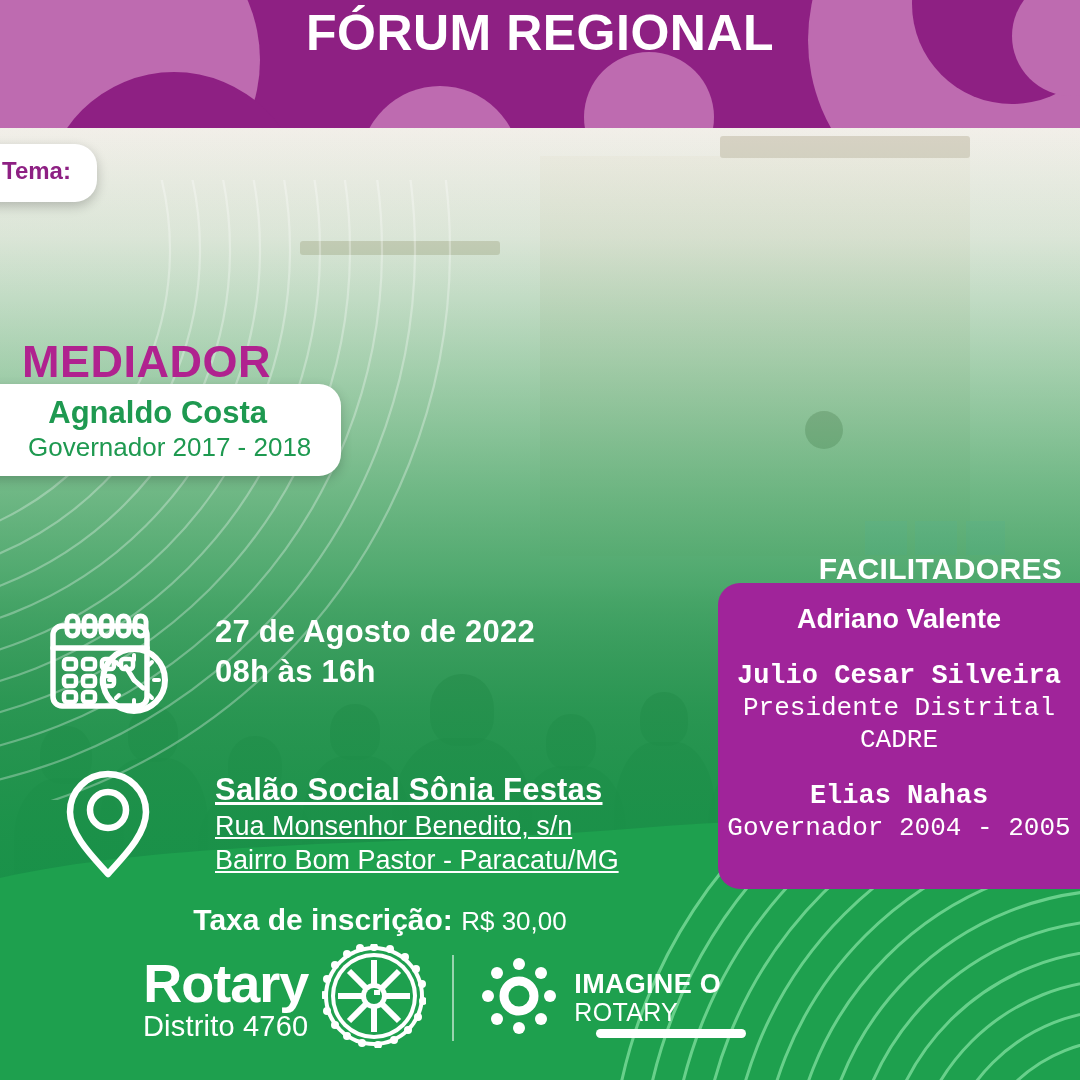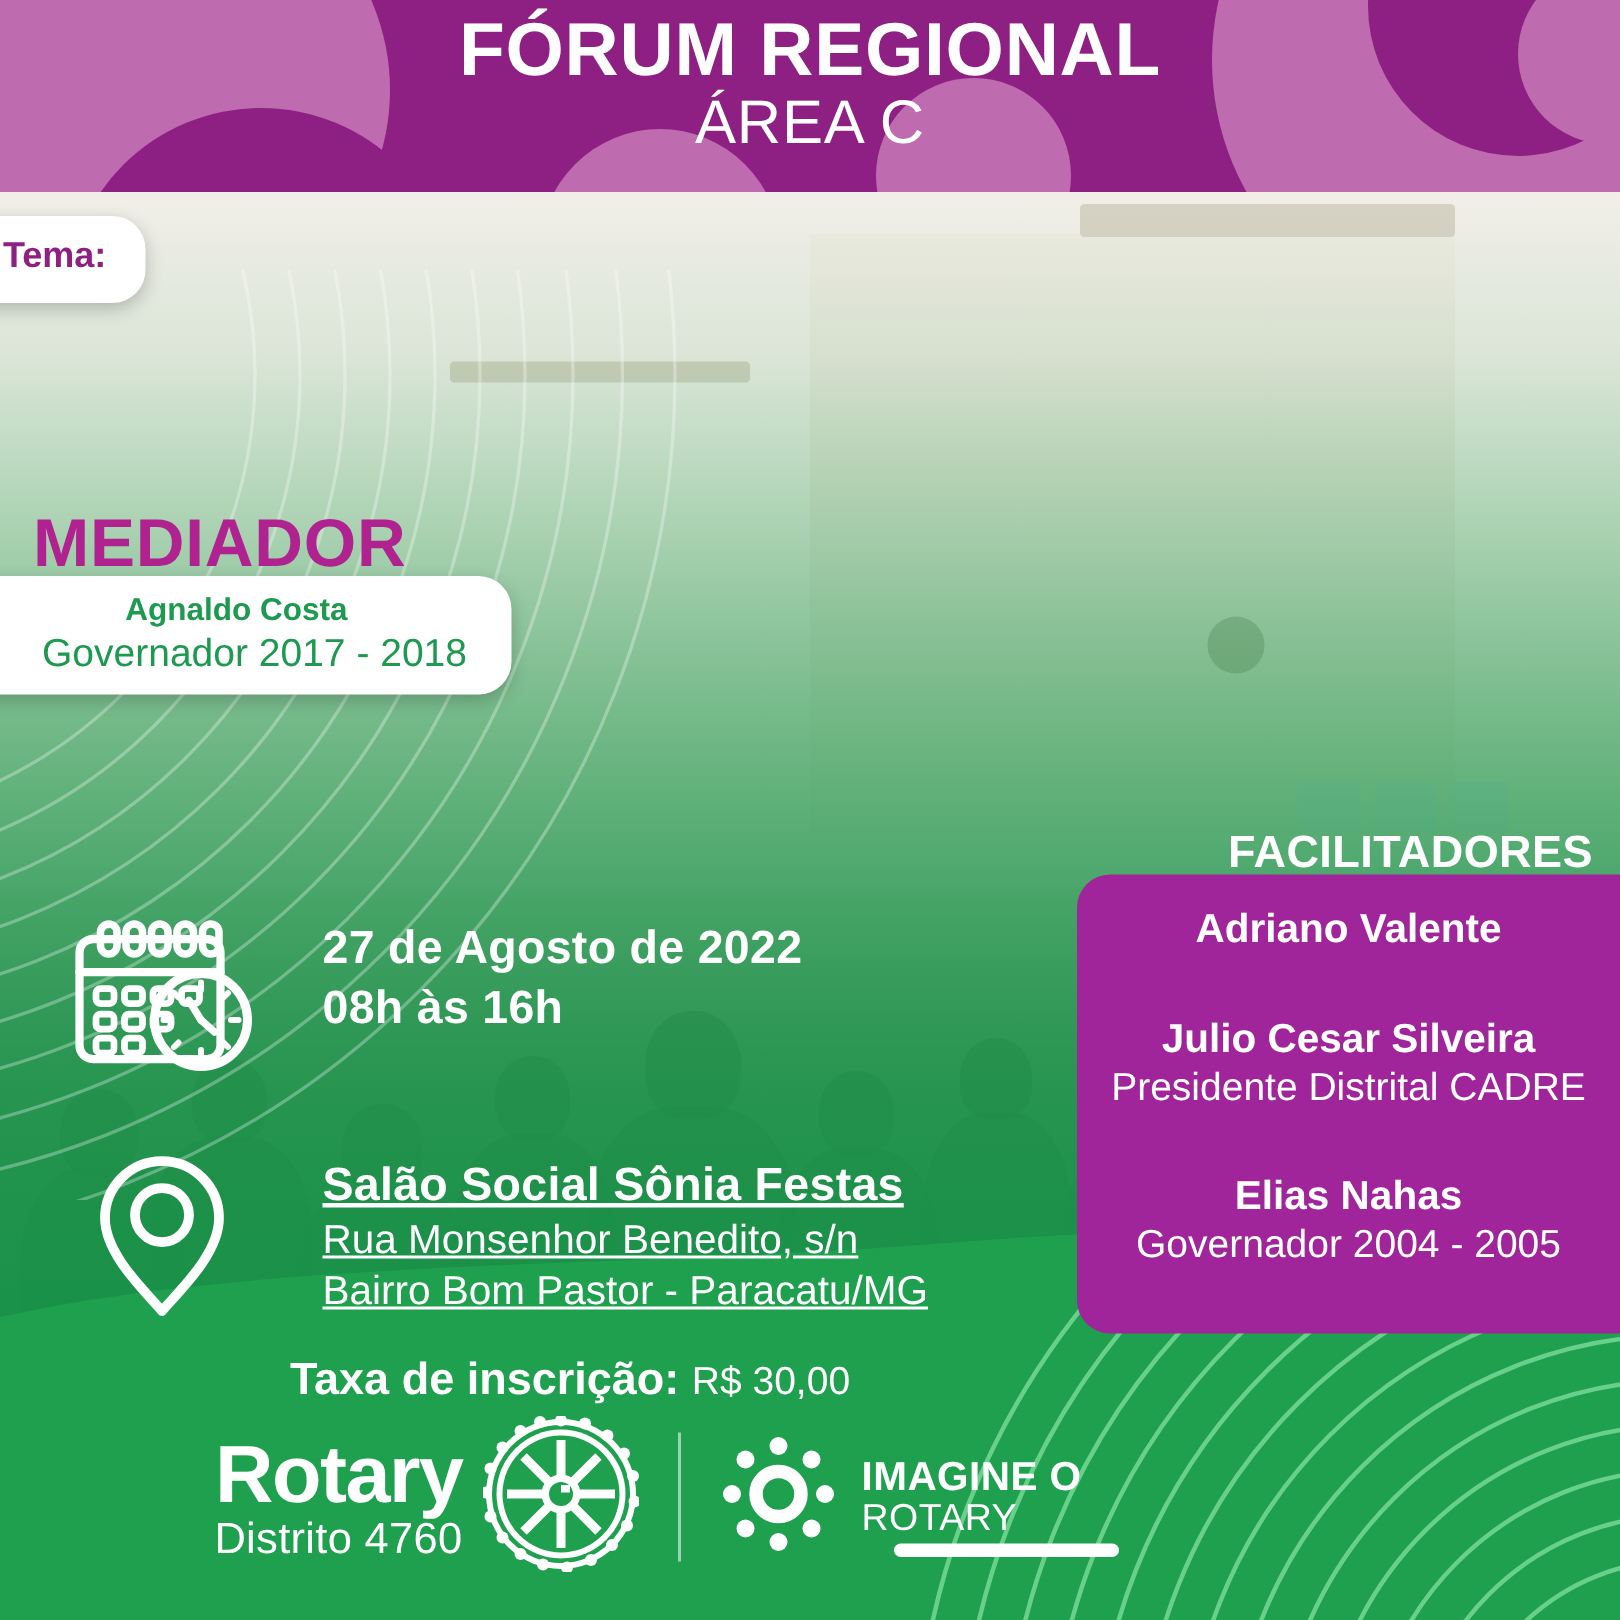--- a/index.html
+++ b/index.html
@@ -133,21 +133,21 @@
     position:absolute; left:22px; top:336px; z-index:6;
     font-size:45px; font-weight:bold; color:#B0228F; letter-spacing:.5px;
   }
   .mediador-card {
     position:absolute; left:-26px; top:384px; z-index:6;
     background:#ffffff; border-radius:0 22px 22px 0;
     padding:10px 30px 12px 30px;
     box-shadow:0 4px 12px rgba(0,0,0,.20);
     text-align:center;
   }
-  .med-name { font-size:21px; font-weight:bold; color:#1E9950; line-height:1.22; }
+  .med-name { font-size:31px; font-weight:bold; color:#1E9950; line-height:1.22; }
   .med-role { font-size:26px; font-weight:normal; color:#1E9950; line-height:1.22;margin-left:24px; }
 
   
   .details { position:absolute; left:0; top:560px; width:700px; z-index:6; color:#fff; }
   .row { position:relative; display:flex; align-items:flex-start; }
   .row-icon { width:215px; display:flex; justify-content:center; flex-shrink:0; }
   .row-text { padding-top:4px; }
 
   .date-row { margin-top:48px; }
   .date-line1 { font-size:31px; font-weight:bold; line-height:1.3; letter-spacing:.2px; }
@@ -170,21 +170,21 @@
     font-size:30px; font-weight:bold; color:#ffffff; letter-spacing:.3px;
   }
   .fac-card {
     position:absolute; left:718px; top:583px; width:362px; height:306px; z-index:6;
     background:#A0249A; border-radius:22px 0 0 22px;
     color:#ffffff; text-align:center;
     padding-top:20px;
   }
   .fac-name { font-size:27px; font-weight:bold; line-height:1.22; }
   .fac-role { font-size:26px; font-weight:normal; line-height:1.22; }
-  .fac-block + .fac-block { margin-top:40px; }
+  .fac-block + .fac-block { margin-top:24px;font-family:Liberation Mono, monospace; }
 
   
   .footer {
     position:absolute; left:0; bottom:22px; width:864px; height:120px; z-index:8;
     display:flex; align-items:center; justify-content:center; gap:0;
     color:#ffffff;
   }
   .rotary-lockup { display:flex; align-items:center; gap:14px; }
   .rotary-words { text-align:right; line-height:1; }
   .rotary-word { font-size:54px; font-weight:bold; letter-spacing:-1px; }
@@ -291,21 +291,20 @@
     <div class="hc light" style="left:-40px;  top:-90px; width:300px;height:300px;"></div>
     <div class="hc dark" style="left:44px;   top:72px;  width:260px;height:260px;"></div>
     <div class="hc light" style="left:360px;  top:86px;  width:160px;height:160px;"></div>
     <div class="hc light" style="left:584px;  top:52px;  width:130px;height:130px;"></div>
     <div class="hc light" style="left:808px;  top:-140px;width:360px;height:360px;"></div>
     <div class="hc dark" style="left:912px;  top:-96px; width:200px;height:200px;"></div>
     <div class="hc light" style="left:1012px; top:-24px; width:120px;height:120px;"></div>
 
     <div class="header-text">
       <div class="title-main">FÓRUM REGIONAL</div>
-      <div class="title-sub">ÁREA C</div>
     </div>
   </div>
 
 
   <div class="tema-card">
     <div class="tema-label">Tema:</div>
   </div>
 
   <div class="mediador-title">MEDIADOR</div>
   <div class="mediador-card">

